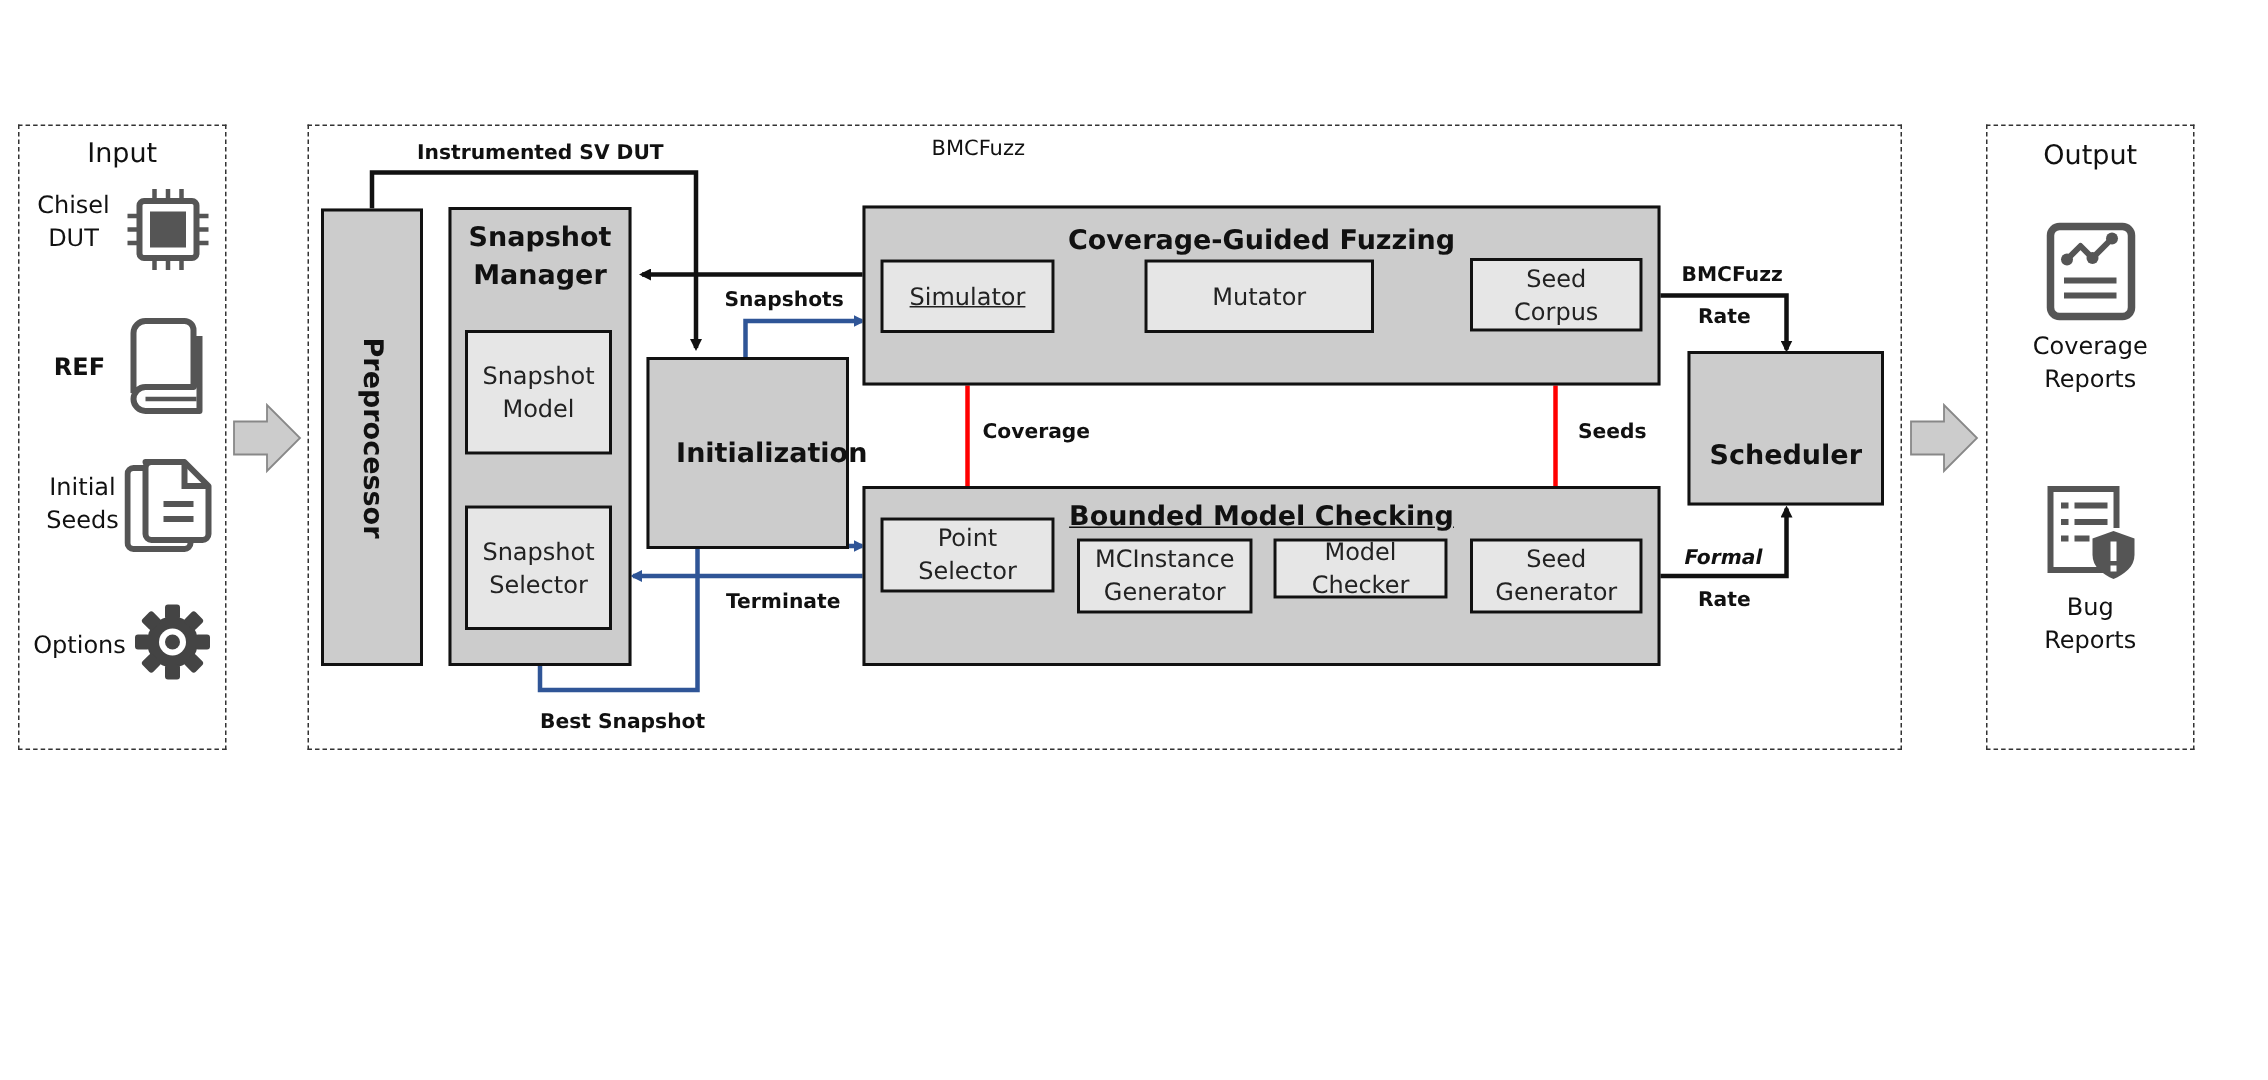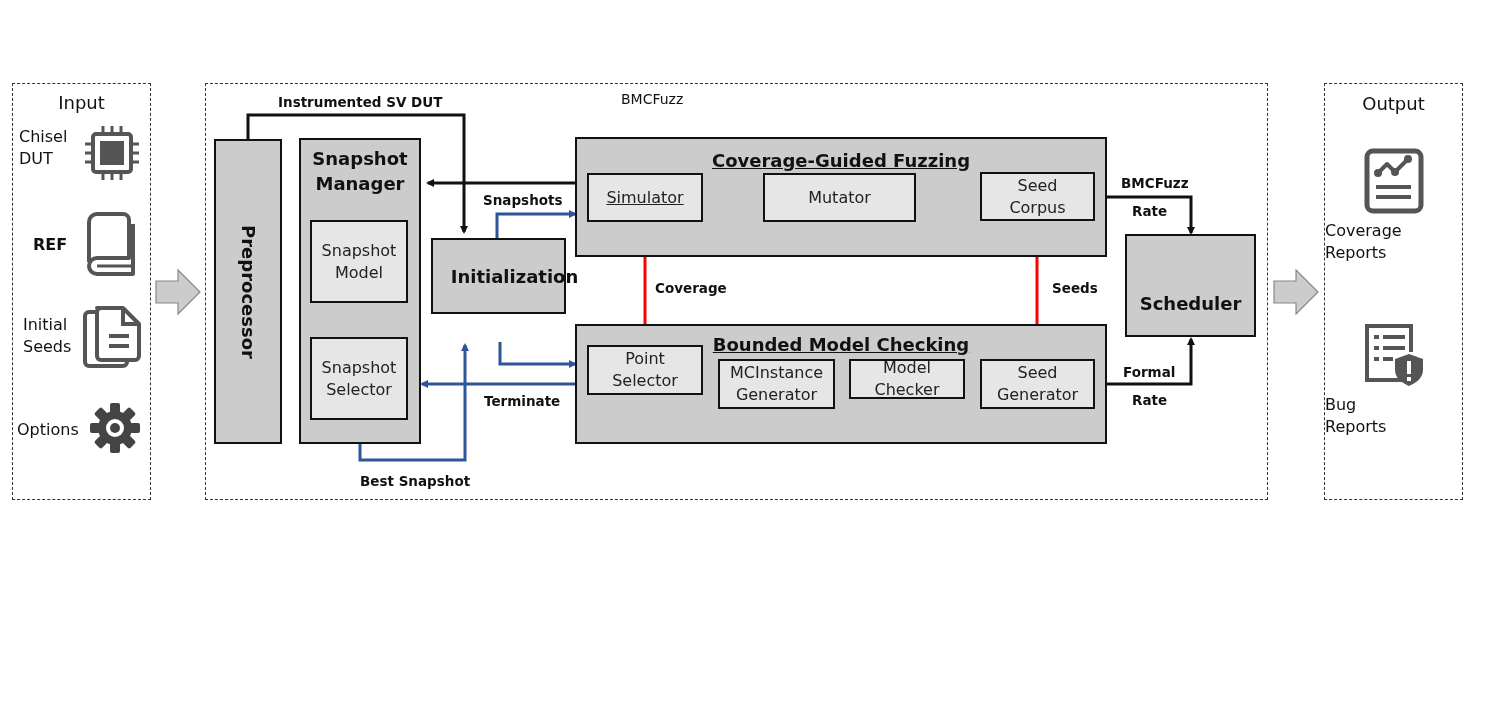--- a/index.html
+++ b/index.html
@@ -4,21 +4,21 @@
 <style>
   html, body { margin:0; padding:0; background:#ffffff; }
   body { width:1512px; height:720px; position:relative; overflow:hidden; font-family:"DejaVu Sans", sans-serif; color:#111; }
   .abs { position:absolute; }
   .dash { border:1px dashed #333; box-sizing:border-box; }
   .box { position:absolute; box-sizing:border-box; border:2.5px solid #111; background:#cccccc; }
   .inner { position:absolute; box-sizing:border-box; border:2px solid #111; background:#e6e6e6; display:flex; align-items:center; justify-content:center; text-align:center; font-size:16px; line-height:22px; color:#222; font-family:"DejaVu Sans", sans-serif; }
   .title { position:absolute; font-weight:bold; font-size:18px; text-align:center; }
   .lbl { position:absolute; font-size:13.5px; font-weight:bold; white-space:nowrap; }
   .sideTitle { position:absolute; font-size:18px; text-align:center; width:100%; left:0; }
-  .sideLbl { position:absolute; font-size:16px; line-height:22px; }
+  .sideLbl { position:absolute; font-size:16px; text-align:center; line-height:22px; }
   svg.wires { position:absolute; left:0; top:0; pointer-events:none; }
 </style>
 </head>
 <body>
 
 <div class="abs dash" style="left:12px;top:83px;width:139px;height:417px;">
   <div class="sideTitle" style="top:8px;">Input</div>
 
   <div class="sideLbl" style="left:6px;top:42px;width:60px;">
     <div>Chisel</div>
@@ -140,26 +140,26 @@
       <div>Model</div>
     </div>
 </div>
 <div class="inner" style="left:310px;top:337px;width:98px;height:83px;">
   <div>
       <div>Snapshot</div>
       <div>Selector</div>
     </div>
 </div>
 
-<div class="box" style="left:431px;top:238px;width:135px;height:76px;display:flex;align-items:center;justify-content:center;padding-left:32px;">
+<div class="box" style="left:431px;top:238px;width:135px;height:128px;display:flex;align-items:center;justify-content:center;padding-left:32px;">
   <div style="font-size:18px;font-weight:bold;">Initialization</div>
 </div>
 
 <div class="box" style="left:575px;top:137px;width:532px;height:120px;">
-  <div class="title" style="left:0;top:11px;width:100%;text-decoration:underline;">Coverage-Guided Fuzzing</div>
+  <div class="title" style="left:0;top:11px;width:100%;">Coverage-Guided Fuzzing</div>
 </div>
 <div class="inner" style="left:587px;top:173px;width:116px;height:49px;text-decoration:underline;">
   <span>Simulator</span>
 </div>
 <div class="inner" style="left:763px;top:173px;width:153px;height:49px;">
   <span>Mutator</span>
 </div>
 <div class="inner" style="left:980px;top:172px;width:115px;height:49px;">
   <div>
       <div>Seed</div>
@@ -200,21 +200,21 @@
 </div>
 
 <div class="lbl" style="left:278px;top:94px;">Instrumented SV DUT</div>
 <div class="lbl" style="left:483px;top:160px;margin-top:32px;">Snapshots</div>
 <div class="lbl" style="left:484px;top:393px;">Terminate</div>
 <div class="lbl" style="left:360px;top:473px;">Best Snapshot</div>
 <div class="lbl" style="left:655px;top:280px;">Coverage</div>
 <div class="lbl" style="left:1052px;top:280px;">Seeds</div>
 <div class="lbl" style="left:1121px;top:175px;">BMCFuzz</div>
 <div class="lbl" style="left:1132px;top:203px;">Rate</div>
-<div class="lbl" style="left:1123px;top:364px;">Formal</div>
+<div class="lbl" style="left:1123px;top:364px;font-style:italic;">Formal</div>
 <div class="lbl" style="left:1132px;top:392px;">Rate</div>
 
 <div class="abs dash" style="left:1324px;top:83px;width:139px;height:417px;">
   <div class="sideTitle" style="top:9px;">Output</div>
   <svg class="abs" style="left:38px;top:63px;" width="62" height="68" viewBox="0 0 62 68">
     <rect x="4" y="4" width="54" height="60" rx="6" fill="none" stroke="#555" stroke-width="5"></rect>
     <polyline points="15,26 24,17 32,25 45,12" fill="none" stroke="#555" stroke-width="4" stroke-linejoin="round"></polyline>
     <circle cx="15" cy="26" r="4" fill="#555"></circle>
       <circle cx="32" cy="25" r="4" fill="#555"></circle>
       <circle cx="45" cy="12" r="4" fill="#555"></circle>

